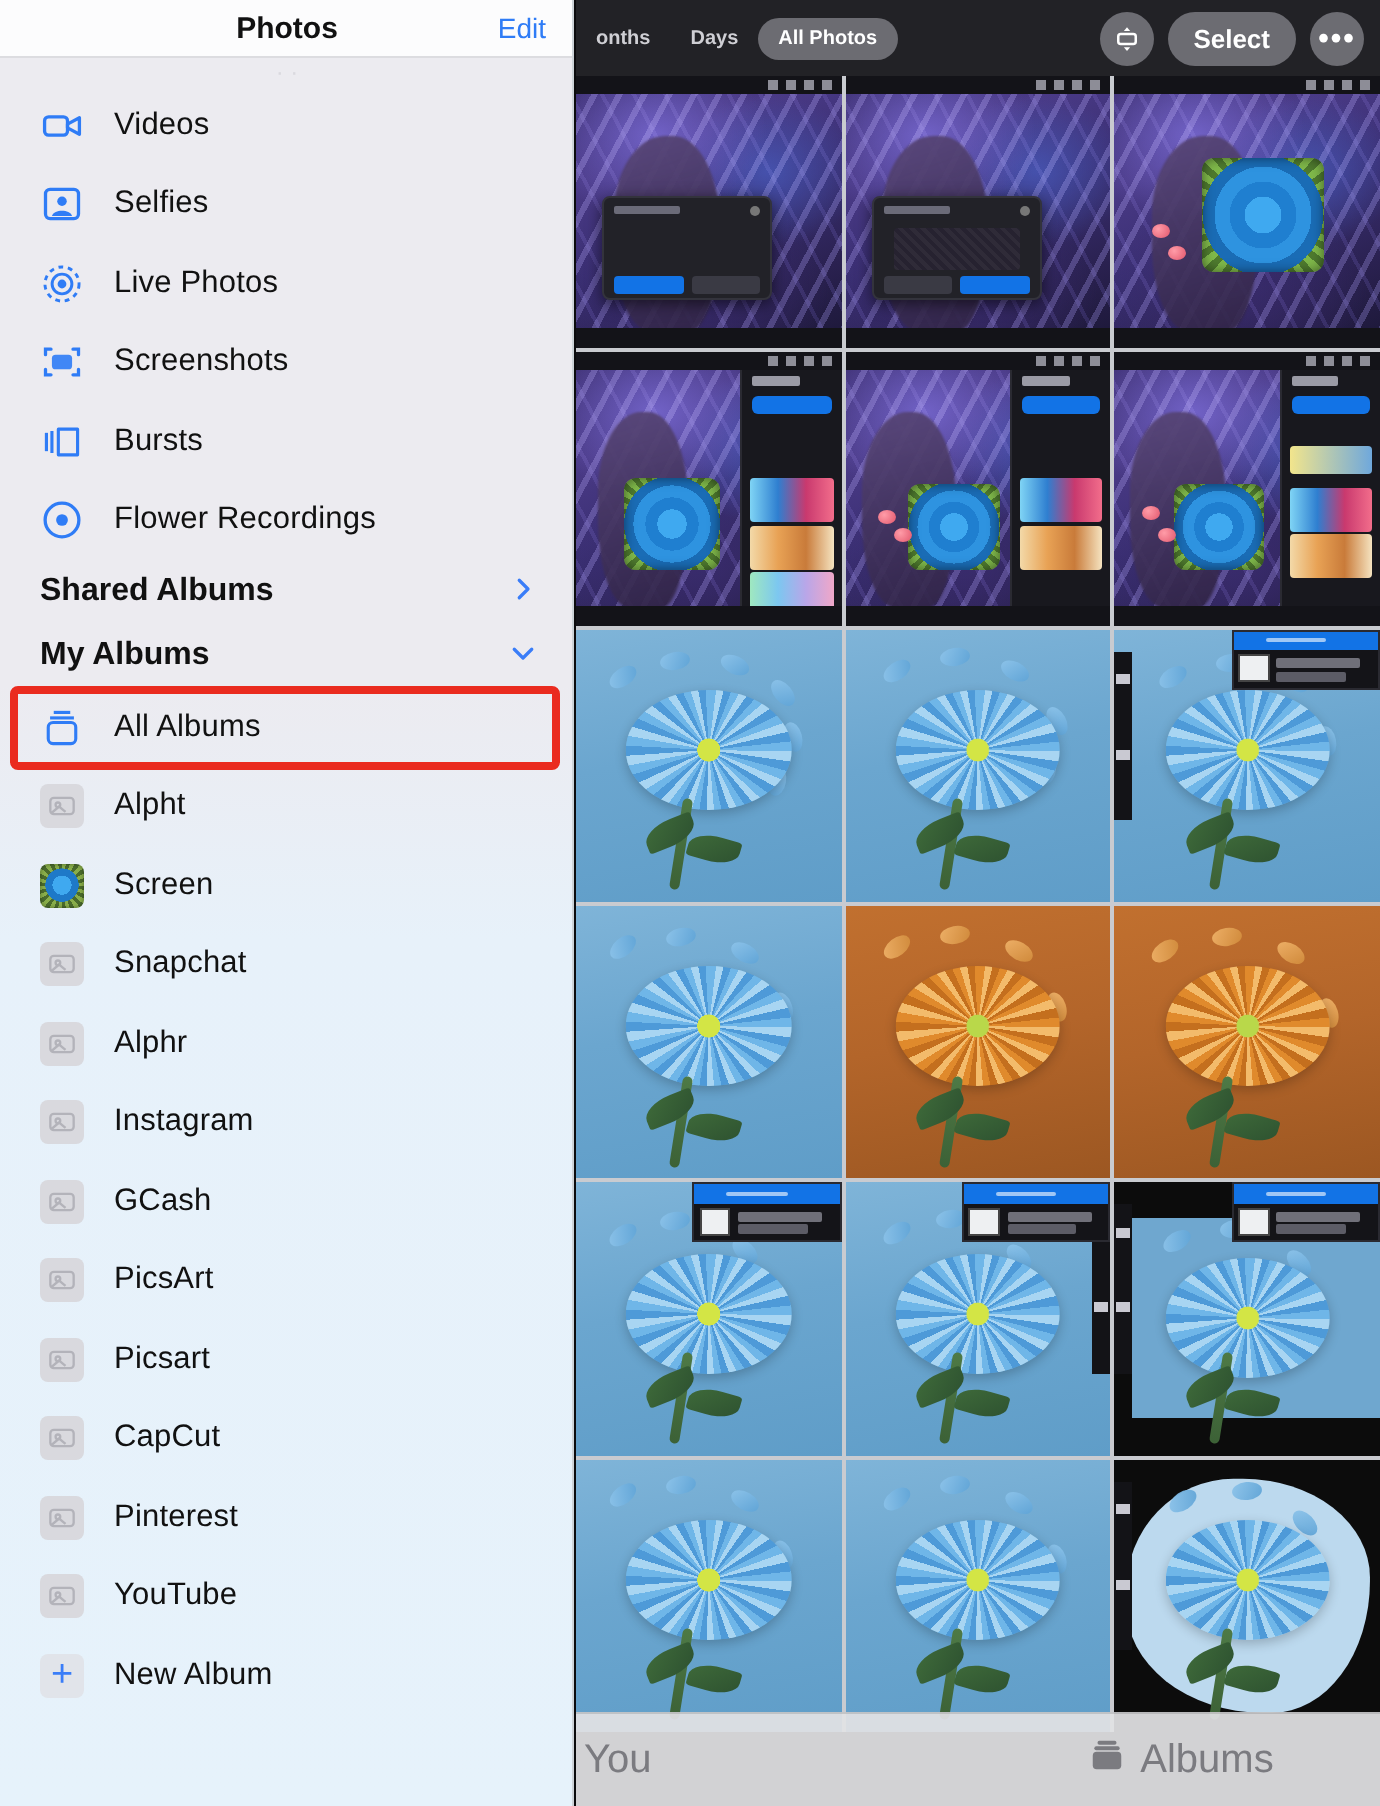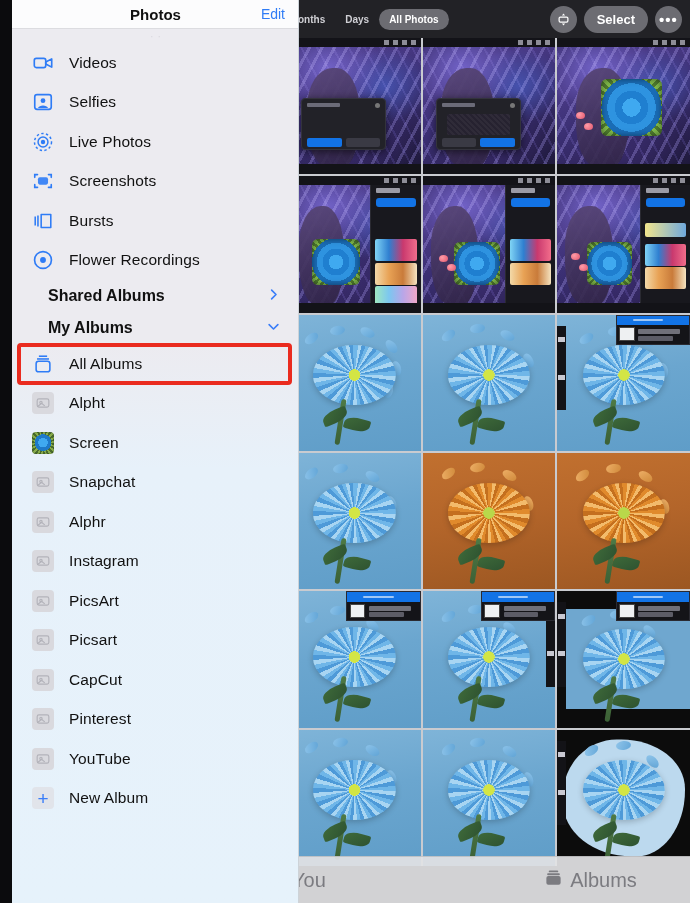--- a/index.html
+++ b/index.html
@@ -181,21 +181,21 @@
     background: rgba(226,226,228,.93);
     display:flex; align-items:center;
     border-top:1px solid rgba(0,0,0,.12);
   }
   .tab{ flex:1; display:flex; align-items:center; justify-content:center; gap:7px;
         color:#7b7b80; font-size:20px; }
   .tab:first-child{ justify-content:flex-start; padding-left:4px; }
 
   
   .sidebar{
-    position:absolute; left:12px; top:0; width:287px; height:903px;
+    position:absolute; left:0; top:0; width:287px; height:903px;
     background:#ecebf0;
     border-right:1px solid #cdd3d8;
     overflow:hidden;
   }
   .sb-grad{
     position:absolute; inset:0;
     background: linear-gradient(180deg,#ecebf0 0%,#ecebf0 38%,#e7f1fa 52%,#e6f2fb 100%);
   }
   .sb-header{
     position:absolute; left:0; top:0; width:287px; height:29px;
@@ -212,21 +212,21 @@
     color:#b9b9c0; font-size:12px; text-align:center; opacity:.35;
     overflow:hidden;
   }
   .row{
     position:relative; display:flex; align-items:center;
     height:39.5px; padding-left:20px; gap:15px;
   }
   .row .lbl{ font-size:15.5px; color:#111; letter-spacing:.1px; }
   .section{
     display:flex; align-items:center; justify-content:space-between;
-    height:32px; padding:0 18px 0 36px;
+    height:32px; padding:0 18px 0 20px;
   }
   .section .lbl{ font-size:16px; font-weight:700; color:#111; }
   .chev{ color:#3a7df8; font-size:15px; font-weight:700; }
   .ic{ width:22px; height:22px; flex:0 0 22px; position:relative; }
   .ic svg{ width:22px; height:22px; display:block; }
   .thumb-ph{
     width:22px; height:22px; border-radius:4px; background:#d9d9de;
     display:flex; align-items:center; justify-content:center; flex:0 0 22px;
   }
   .thumb-ph svg{ width:14px; height:14px; }
@@ -722,73 +722,83 @@
         <span class="thumb-ph">
           <svg viewBox="0 0 24 24" fill="none" stroke="#b3b3ba" stroke-width="2">
               <rect x="2" y="5" width="20" height="14" rx="3"></rect>
               <circle cx="8.5" cy="11" r="2"></circle>
               <path d="M3 18 L9.5 12.5 L15 17"></path>
             </svg>
         </span>
         <span class="lbl">Instagram</span>
       </div>
 
-
       <div class="row">
         <span class="thumb-ph">
           <svg viewBox="0 0 24 24" fill="none" stroke="#b3b3ba" stroke-width="2">
               <rect x="2" y="5" width="20" height="14" rx="3"></rect>
               <circle cx="8.5" cy="11" r="2"></circle>
               <path d="M3 18 L9.5 12.5 L15 17"></path>
             </svg>
         </span>
-        <span class="lbl">PicsArt</span>
+        <span class="lbl">GCash</span>
       </div>
 
       <div class="row">
         <span class="thumb-ph">
           <svg viewBox="0 0 24 24" fill="none" stroke="#b3b3ba" stroke-width="2">
               <rect x="2" y="5" width="20" height="14" rx="3"></rect>
               <circle cx="8.5" cy="11" r="2"></circle>
               <path d="M3 18 L9.5 12.5 L15 17"></path>
             </svg>
         </span>
-        <span class="lbl">Picsart</span>
+        <span class="lbl">PicsArt</span>
       </div>
 
       <div class="row">
         <span class="thumb-ph">
           <svg viewBox="0 0 24 24" fill="none" stroke="#b3b3ba" stroke-width="2">
               <rect x="2" y="5" width="20" height="14" rx="3"></rect>
               <circle cx="8.5" cy="11" r="2"></circle>
               <path d="M3 18 L9.5 12.5 L15 17"></path>
             </svg>
         </span>
-        <span class="lbl">CapCut</span>
+        <span class="lbl">Picsart</span>
       </div>
 
       <div class="row">
         <span class="thumb-ph">
           <svg viewBox="0 0 24 24" fill="none" stroke="#b3b3ba" stroke-width="2">
               <rect x="2" y="5" width="20" height="14" rx="3"></rect>
               <circle cx="8.5" cy="11" r="2"></circle>
               <path d="M3 18 L9.5 12.5 L15 17"></path>
             </svg>
         </span>
-        <span class="lbl">Pinterest</span>
+        <span class="lbl">CapCut</span>
       </div>
 
       <div class="row">
         <span class="thumb-ph">
           <svg viewBox="0 0 24 24" fill="none" stroke="#b3b3ba" stroke-width="2">
               <rect x="2" y="5" width="20" height="14" rx="3"></rect>
               <circle cx="8.5" cy="11" r="2"></circle>
               <path d="M3 18 L9.5 12.5 L15 17"></path>
             </svg>
         </span>
+        <span class="lbl">Pinterest</span>
+      </div>
+
+      <div class="row">
+        <span class="thumb-ph">
+          <svg viewBox="0 0 24 24" fill="none" stroke="#b3b3ba" stroke-width="2">
+              <rect x="2" y="5" width="20" height="14" rx="3"></rect>
+              <circle cx="8.5" cy="11" r="2"></circle>
+              <path d="M3 18 L9.5 12.5 L15 17"></path>
+            </svg>
+        </span>
         <span class="lbl">YouTube</span>
       </div>
 
       <div class="row">
         <span class="plus-ph">+</span>
         <span class="lbl">New Album</span>
       </div>
 
     </div>
   </div>

